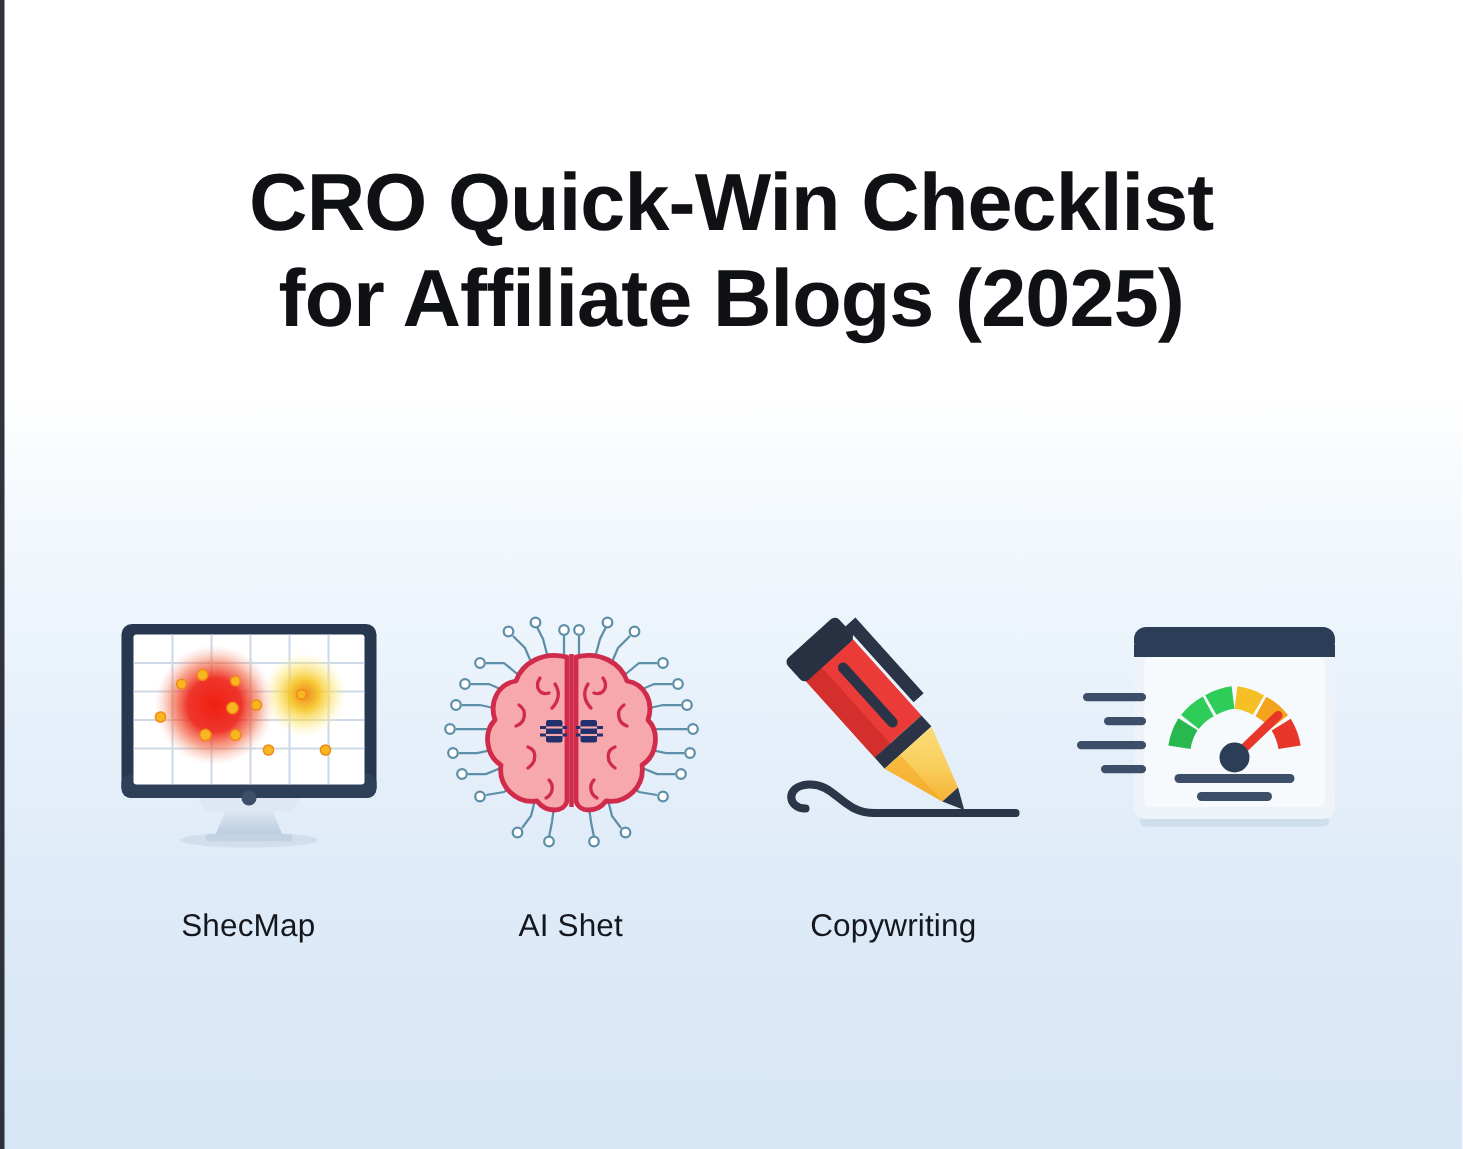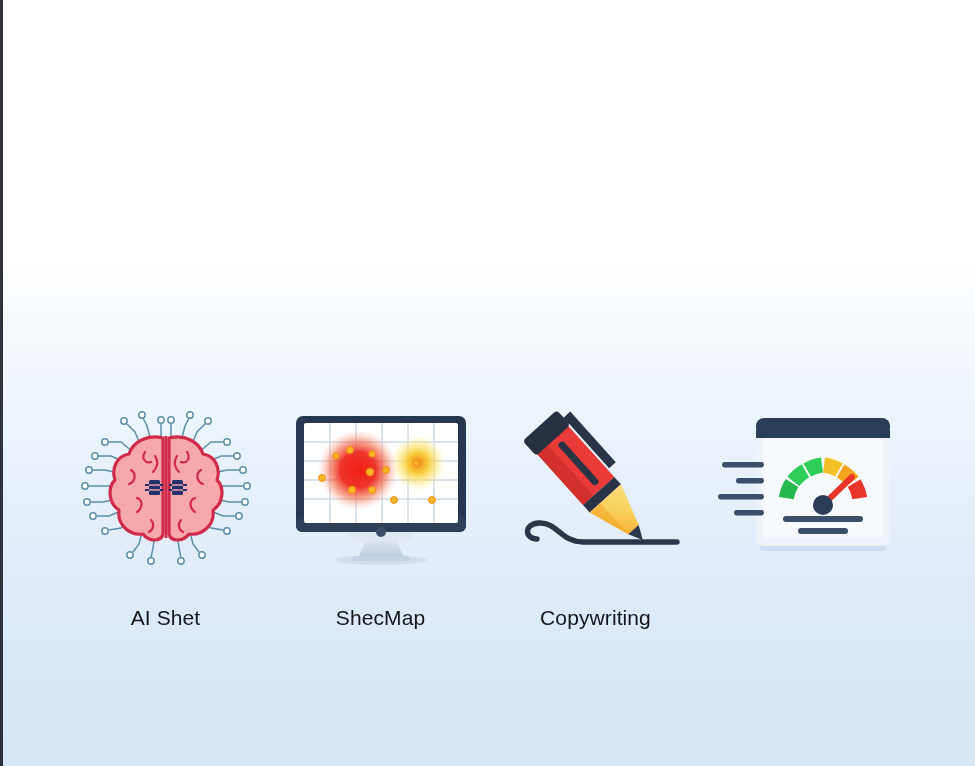--- a/index.html
+++ b/index.html
@@ -86,22 +86,100 @@
   }
   svg { display: block; overflow: visible; }
 </style>
 </head>
 <body>
 
 <div id="canvas">
 
   <div id="left-edge"></div>
 
+  <div id="heading">
+    <span class="ln">CRO Quick-Win Checklist</span>
+    <span class="ln">for Affiliate Blogs (2025)</span>
+  </div>
 
   <div id="icon-row">
+
+    <div class="icon-cell">
+      <div class="icon-art">
+        <svg viewBox="0 0 190 160" width="190" height="160">
+          <defs>
+            <radialGradient id="hotblob" cx="50%" cy="50%" r="50%">
+              <stop offset="0%" stop-color="#f01f10" stop-opacity="1"></stop>
+              <stop offset="45%" stop-color="#ee2b21" stop-opacity=".95"></stop>
+              <stop offset="72%" stop-color="#f2603a" stop-opacity=".55"></stop>
+              <stop offset="100%" stop-color="#f8b0a0" stop-opacity="0"></stop>
+            </radialGradient>
+            <radialGradient id="warmblob" cx="50%" cy="50%" r="50%">
+              <stop offset="0%" stop-color="#f07c14" stop-opacity=".95"></stop>
+              <stop offset="35%" stop-color="#f6c420" stop-opacity=".9"></stop>
+              <stop offset="70%" stop-color="#fbe268" stop-opacity=".5"></stop>
+              <stop offset="100%" stop-color="#fdf3b4" stop-opacity="0"></stop>
+            </radialGradient>
+            <clipPath id="scr">
+              <rect x="18" y="15" width="154" height="100" rx="2"></rect>
+            </clipPath>
+            <linearGradient id="chin" x1="0" y1="0" x2="0" y2="1">
+              <stop offset="0%" stop-color="#dfe8f2"></stop>
+              <stop offset="100%" stop-color="#b9cade"></stop>
+            </linearGradient>
+          </defs>
+
+          <ellipse cx="95" cy="152" rx="46" ry="5" fill="#ccdae8" opacity=".75"></ellipse>
+          <path d="M72 150 L80 131 L110 131 L118 150 Z" fill="url(#chin)"></path>
+          <rect x="66" y="148" width="58" height="5" rx="2.5" fill="#c3d3e3"></rect>
+
+          <path d="M58 118 L132 118 L124 133 L66 133 Z" fill="#dfe8f2"></path>
+
+          <rect x="10" y="8" width="170" height="116" rx="7" fill="#27374f"></rect>
+          <rect x="10" y="108" width="170" height="16" rx="6" fill="#2e4058"></rect>
+
+          <rect x="18" y="15" width="154" height="100" rx="2" fill="#ffffff"></rect>
+
+          <g clip-path="url(#scr)">
+
+            <g stroke="#cdd9e6" stroke-width="1.4">
+              <line x1="44" y1="15" x2="44" y2="115"></line>
+              <line x1="70" y1="15" x2="70" y2="115"></line>
+              <line x1="96" y1="15" x2="96" y2="115"></line>
+              <line x1="122" y1="15" x2="122" y2="115"></line>
+              <line x1="148" y1="15" x2="148" y2="115"></line>
+              <line x1="18" y1="34" x2="172" y2="34"></line>
+              <line x1="18" y1="53" x2="172" y2="53"></line>
+              <line x1="18" y1="72" x2="172" y2="72"></line>
+              <line x1="18" y1="91" x2="172" y2="91"></line>
+            </g>
+
+            <circle cx="72" cy="62" r="40" fill="url(#hotblob)"></circle>
+            <circle cx="132" cy="55" r="28" fill="url(#warmblob)"></circle>
+
+            <g fill="#f7b724" stroke="#f08a12" stroke-width="1">
+              <circle cx="64" cy="42" r="3.6"></circle>
+              <circle cx="86" cy="46" r="3.2"></circle>
+              <circle cx="50" cy="48" r="3.2"></circle>
+              <circle cx="84" cy="64" r="3.8"></circle>
+              <circle cx="100" cy="62" r="3.4"></circle>
+              <circle cx="66" cy="82" r="3.8"></circle>
+              <circle cx="86" cy="82" r="3.6"></circle>
+              <circle cx="36" cy="70" r="3.4"></circle>
+              <circle cx="108" cy="92" r="3.4"></circle>
+              <circle cx="146" cy="92" r="3.4"></circle>
+              <circle cx="130" cy="55" r="3.2"></circle>
+            </g>
+          </g>
+
+          <circle cx="95" cy="124" r="5" fill="#3c4e68"></circle>
+        </svg>
+      </div>
+      <div class="icon-label">ShecMap</div>
+    </div>
 
     <div class="icon-cell">
       <div class="icon-art">
         <svg viewBox="0 0 190 160" width="190" height="160">
           <g stroke="#5d8fa8" stroke-width="1.5" fill="none">
 
             <path d="M62 44 L50 34 L38 34"></path>
               <circle cx="34" cy="34" r="3.2" fill="#fff"></circle>
             <path d="M56 55 L40 48 L28 48"></path>
               <circle cx="24" cy="48" r="3.2" fill="#fff"></circle>
@@ -204,94 +282,20 @@
           </g>
         </svg>
       </div>
       <div class="icon-label">AI Shet</div>
     </div>
 
     <div class="icon-cell">
       <div class="icon-art">
         <svg viewBox="0 0 190 160" width="190" height="160">
           <defs>
-            <radialGradient id="hotblob" cx="50%" cy="50%" r="50%">
-              <stop offset="0%" stop-color="#f01f10" stop-opacity="1"></stop>
-              <stop offset="45%" stop-color="#ee2b21" stop-opacity=".95"></stop>
-              <stop offset="72%" stop-color="#f2603a" stop-opacity=".55"></stop>
-              <stop offset="100%" stop-color="#f8b0a0" stop-opacity="0"></stop>
-            </radialGradient>
-            <radialGradient id="warmblob" cx="50%" cy="50%" r="50%">
-              <stop offset="0%" stop-color="#f07c14" stop-opacity=".95"></stop>
-              <stop offset="35%" stop-color="#f6c420" stop-opacity=".9"></stop>
-              <stop offset="70%" stop-color="#fbe268" stop-opacity=".5"></stop>
-              <stop offset="100%" stop-color="#fdf3b4" stop-opacity="0"></stop>
-            </radialGradient>
-            <clipPath id="scr">
-              <rect x="18" y="15" width="154" height="100" rx="2"></rect>
-            </clipPath>
-            <linearGradient id="chin" x1="0" y1="0" x2="0" y2="1">
-              <stop offset="0%" stop-color="#dfe8f2"></stop>
-              <stop offset="100%" stop-color="#b9cade"></stop>
-            </linearGradient>
-          </defs>
-
-          <ellipse cx="95" cy="152" rx="46" ry="5" fill="#ccdae8" opacity=".75"></ellipse>
-          <path d="M72 150 L80 131 L110 131 L118 150 Z" fill="url(#chin)"></path>
-          <rect x="66" y="148" width="58" height="5" rx="2.5" fill="#c3d3e3"></rect>
-
-          <path d="M58 118 L132 118 L124 133 L66 133 Z" fill="#dfe8f2"></path>
-
-          <rect x="10" y="8" width="170" height="116" rx="7" fill="#27374f"></rect>
-          <rect x="10" y="108" width="170" height="16" rx="6" fill="#2e4058"></rect>
-
-          <rect x="18" y="15" width="154" height="100" rx="2" fill="#ffffff"></rect>
-
-          <g clip-path="url(#scr)">
-
-            <g stroke="#cdd9e6" stroke-width="1.4">
-              <line x1="44" y1="15" x2="44" y2="115"></line>
-              <line x1="70" y1="15" x2="70" y2="115"></line>
-              <line x1="96" y1="15" x2="96" y2="115"></line>
-              <line x1="122" y1="15" x2="122" y2="115"></line>
-              <line x1="148" y1="15" x2="148" y2="115"></line>
-              <line x1="18" y1="34" x2="172" y2="34"></line>
-              <line x1="18" y1="53" x2="172" y2="53"></line>
-              <line x1="18" y1="72" x2="172" y2="72"></line>
-              <line x1="18" y1="91" x2="172" y2="91"></line>
-            </g>
-
-            <circle cx="72" cy="62" r="40" fill="url(#hotblob)"></circle>
-            <circle cx="132" cy="55" r="28" fill="url(#warmblob)"></circle>
-
-            <g fill="#f7b724" stroke="#f08a12" stroke-width="1">
-              <circle cx="64" cy="42" r="3.6"></circle>
-              <circle cx="86" cy="46" r="3.2"></circle>
-              <circle cx="50" cy="48" r="3.2"></circle>
-              <circle cx="84" cy="64" r="3.8"></circle>
-              <circle cx="100" cy="62" r="3.4"></circle>
-              <circle cx="66" cy="82" r="3.8"></circle>
-              <circle cx="86" cy="82" r="3.6"></circle>
-              <circle cx="36" cy="70" r="3.4"></circle>
-              <circle cx="108" cy="92" r="3.4"></circle>
-              <circle cx="146" cy="92" r="3.4"></circle>
-              <circle cx="130" cy="55" r="3.2"></circle>
-            </g>
-          </g>
-
-          <circle cx="95" cy="124" r="5" fill="#3c4e68"></circle>
-        </svg>
-      </div>
-      <div class="icon-label">ShecMap</div>
-    </div>
-
-    <div class="icon-cell">
-      <div class="icon-art">
-        <svg viewBox="0 0 190 160" width="190" height="160">
-          <defs>
             <linearGradient id="woodg" x1="0" y1="1" x2="1" y2="0">
               <stop offset="0%" stop-color="#f5a623"></stop>
               <stop offset="55%" stop-color="#f9cf5c"></stop>
               <stop offset="100%" stop-color="#fbdc7b"></stop>
             </linearGradient>
           </defs>
 
           <path d="M36 131 C 24 131, 22 116, 38 115 C 56 114, 60 134, 82 134 L 176 134" fill="none" stroke="#2b3648" stroke-width="5.4" stroke-linecap="round" stroke-linejoin="round"></path>
 
           <g transform="rotate(-42 95 80)">

